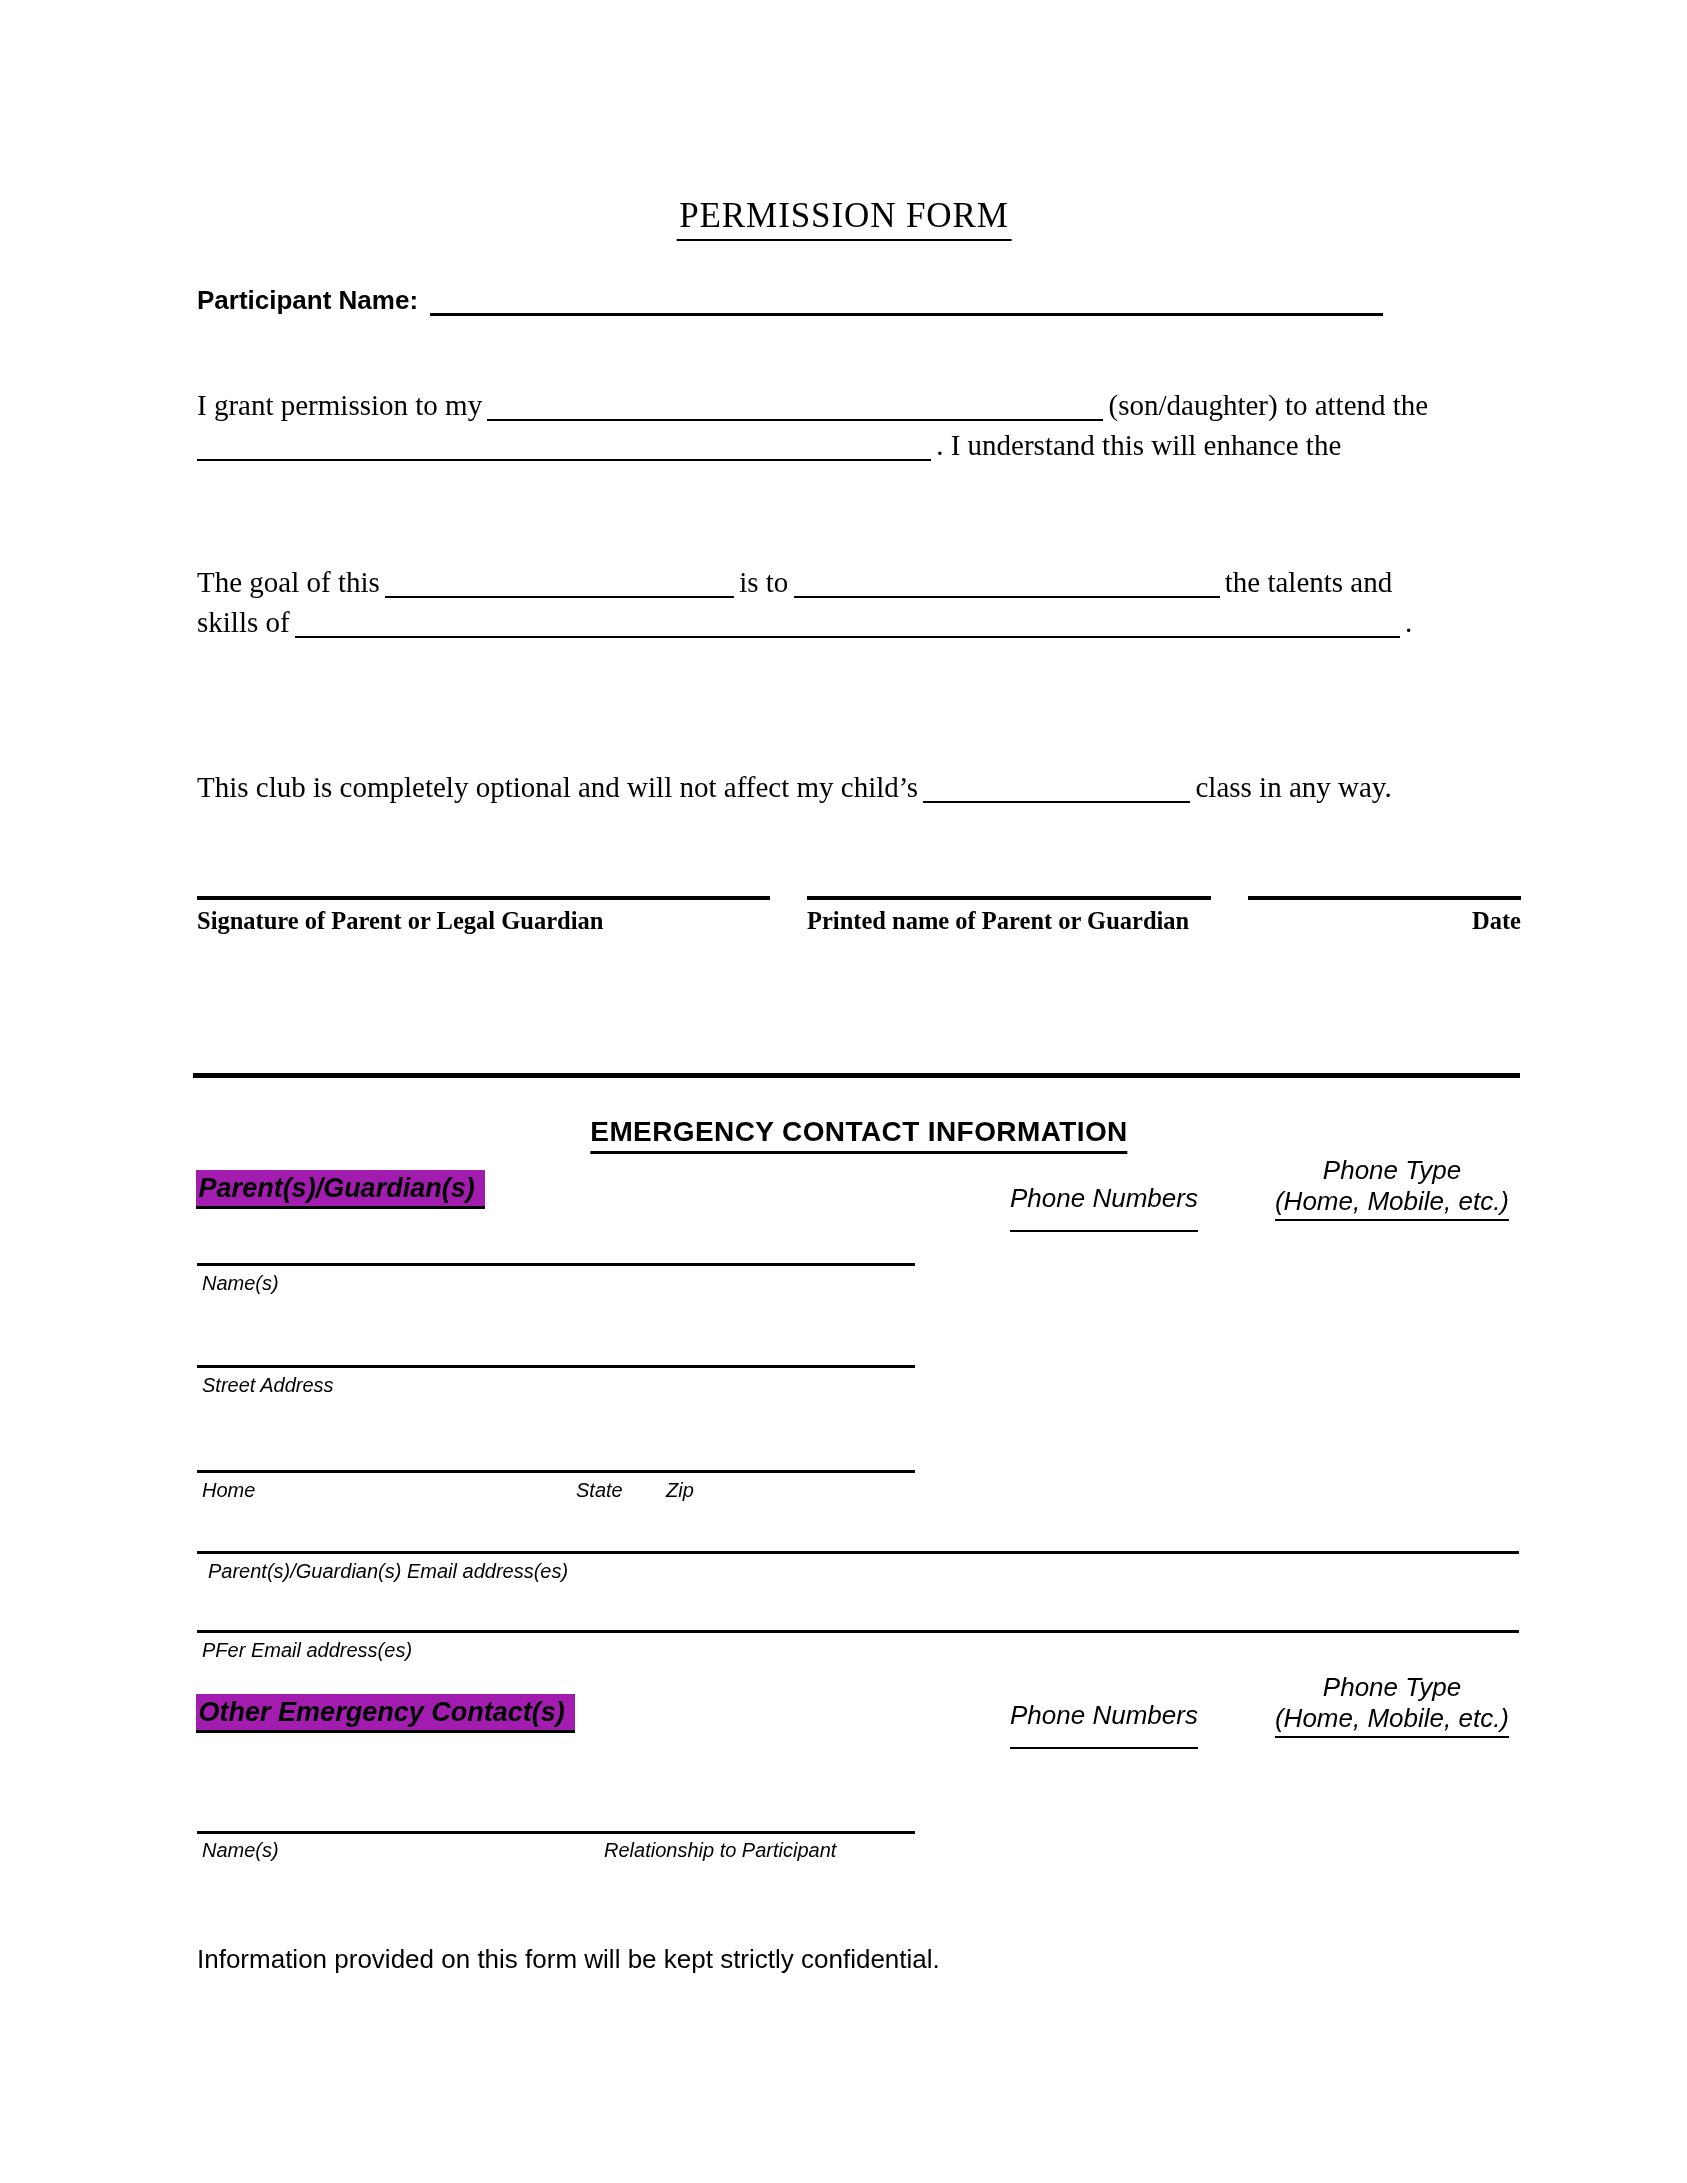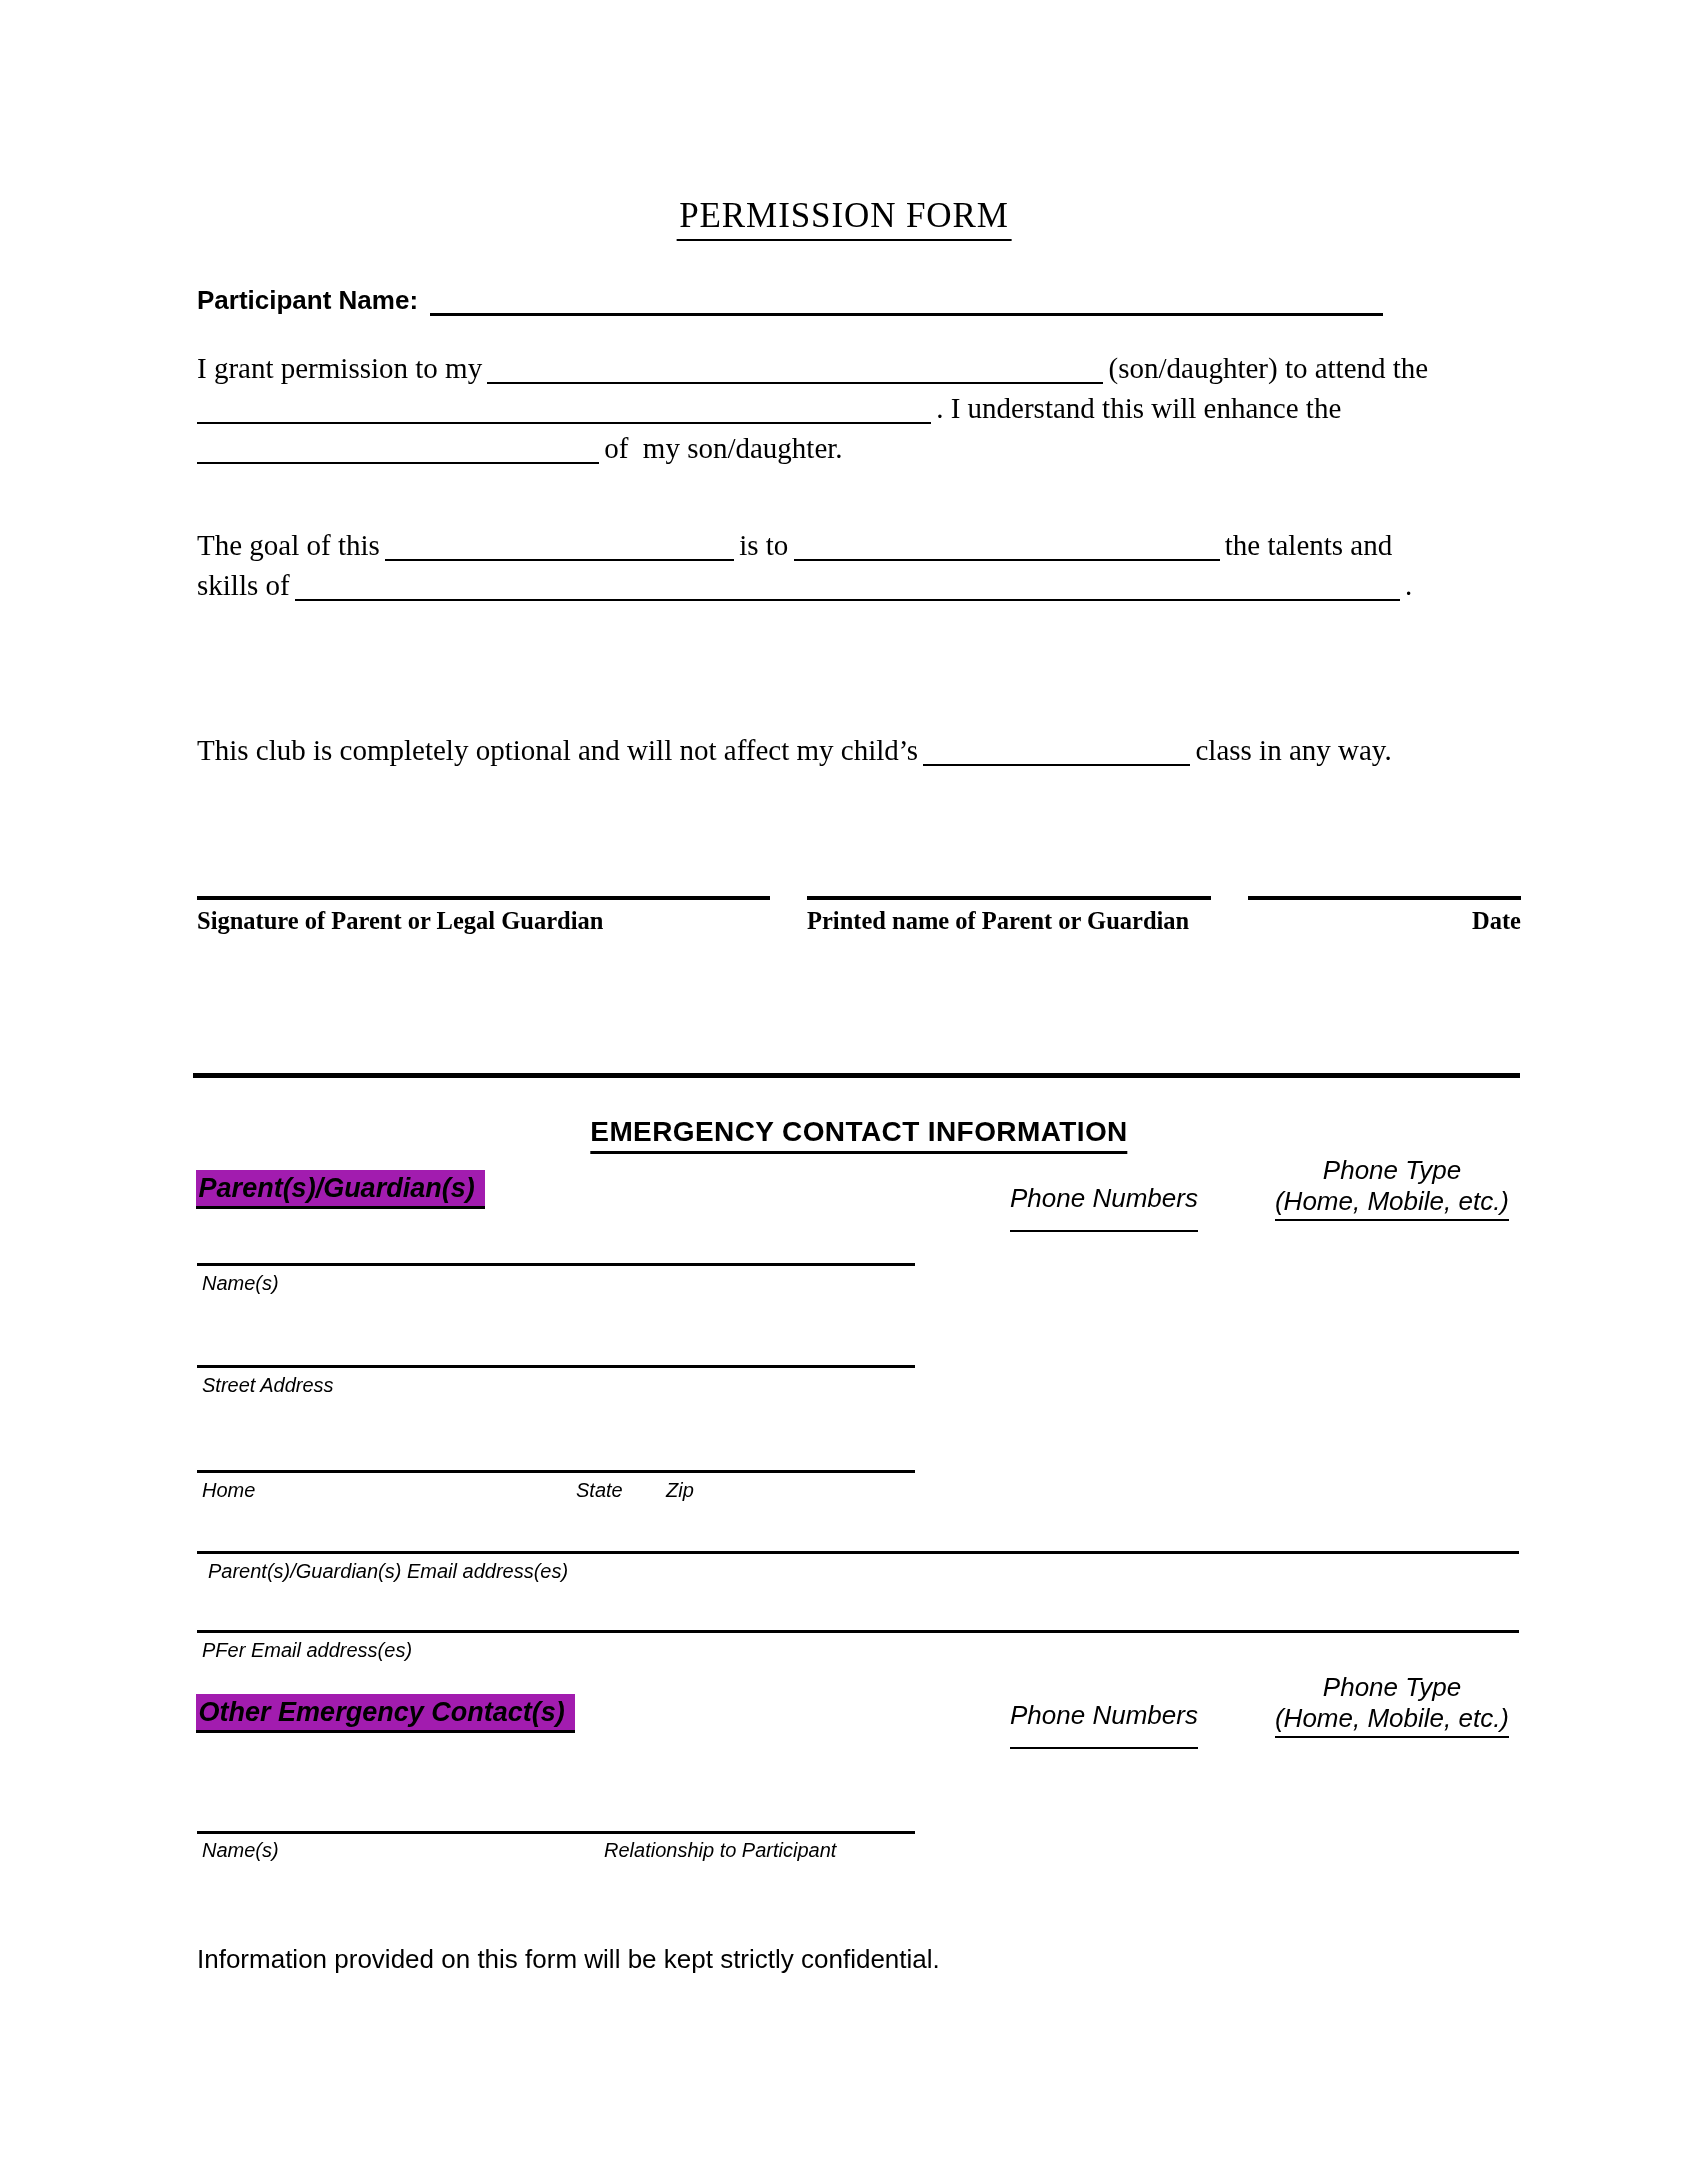--- a/index.html
+++ b/index.html
@@ -20,21 +20,21 @@
   }
   
   .participant{
     position:absolute;left:197px;top:285px;width:1186px;
     display:flex;align-items:flex-end;
     font-family:"Liberation Sans",sans-serif;font-weight:bold;font-size:26px;
     white-space:nowrap;
   }
   .participant .fill{flex:1;height:8.7px;border-bottom:3.5px solid #000;margin-left:12.2px;}
   
-  .pline{position:absolute;left:197px;font-size:29px;white-space:nowrap;}
+  .pline{position:absolute;left:197px;font-size:29px;white-space:nowrap;margin-top:37px;}
   #p1l1{top:352px;} #p1l2{top:392px;} #p1l3{top:432px;}
   #p2l1{top:529px;} #p2l2{top:569px;}
   #p3{top:734px;}
   .blank{
     display:inline-block;height:8.7px;
     border-bottom:2.6px solid #000;
     vertical-align:-6.1px;margin:0 5.2px;
   }
   .ml0{margin-left:0;}
   .w705{width:616px;} .w840{width:734px;} .w460{width:402px;}
@@ -119,21 +119,20 @@
 
   <div class="title-wrap"><span class="title">PERMISSION FORM</span></div>
 
   <div class="participant">
       <span>Participant Name:</span>
       <span class="fill"></span>
     </div>
 
   <div class="pline" id="p1l1"><span>I grant permission to my</span><span class="blank w705"></span><span>(son/daughter) to attend the</span></div>
   <div class="pline" id="p1l2"><span class="blank w840 ml0"></span><span>. I understand this will enhance the</span></div>
-  <div class="pline" id="p1l3"><span class="blank w460 ml0"></span><span class="pre">of  my son/daughter.</span></div>
 
   <div class="pline" id="p2l1"><span>The goal of this</span><span class="blank w400"></span><span>is to</span><span class="blank w488"></span><span>the talents and</span></div>
   <div class="pline" id="p2l2"><span>skills of</span><span class="blank w1265"></span><span>.</span></div>
 
   <div class="pline" id="p3"><span>This club is completely optional and will not affect my child’s</span><span class="blank w306"></span><span>class in any way.</span></div>
 
   <div class="sig-line" id="sig-line-1"></div>
   <div class="sig-line" id="sig-line-2"></div>
   <div class="sig-line" id="sig-line-3"></div>
   <div class="sig-label" id="sig-label-1">Signature of Parent or Legal Guardian</div>

